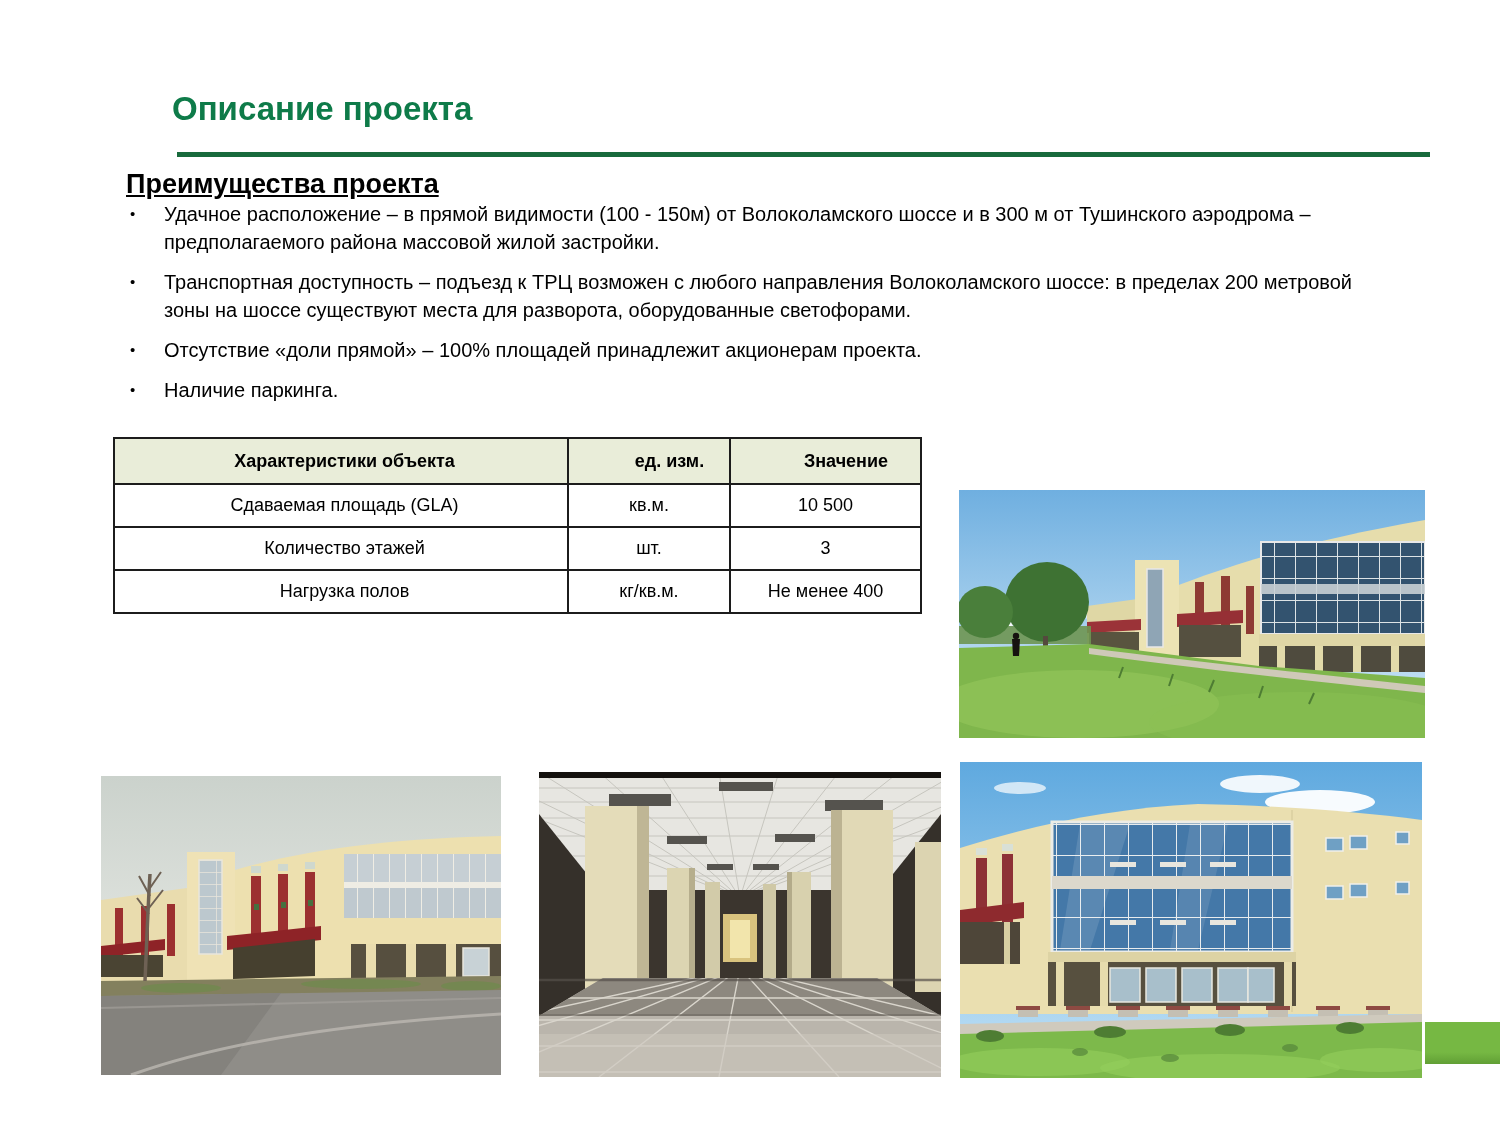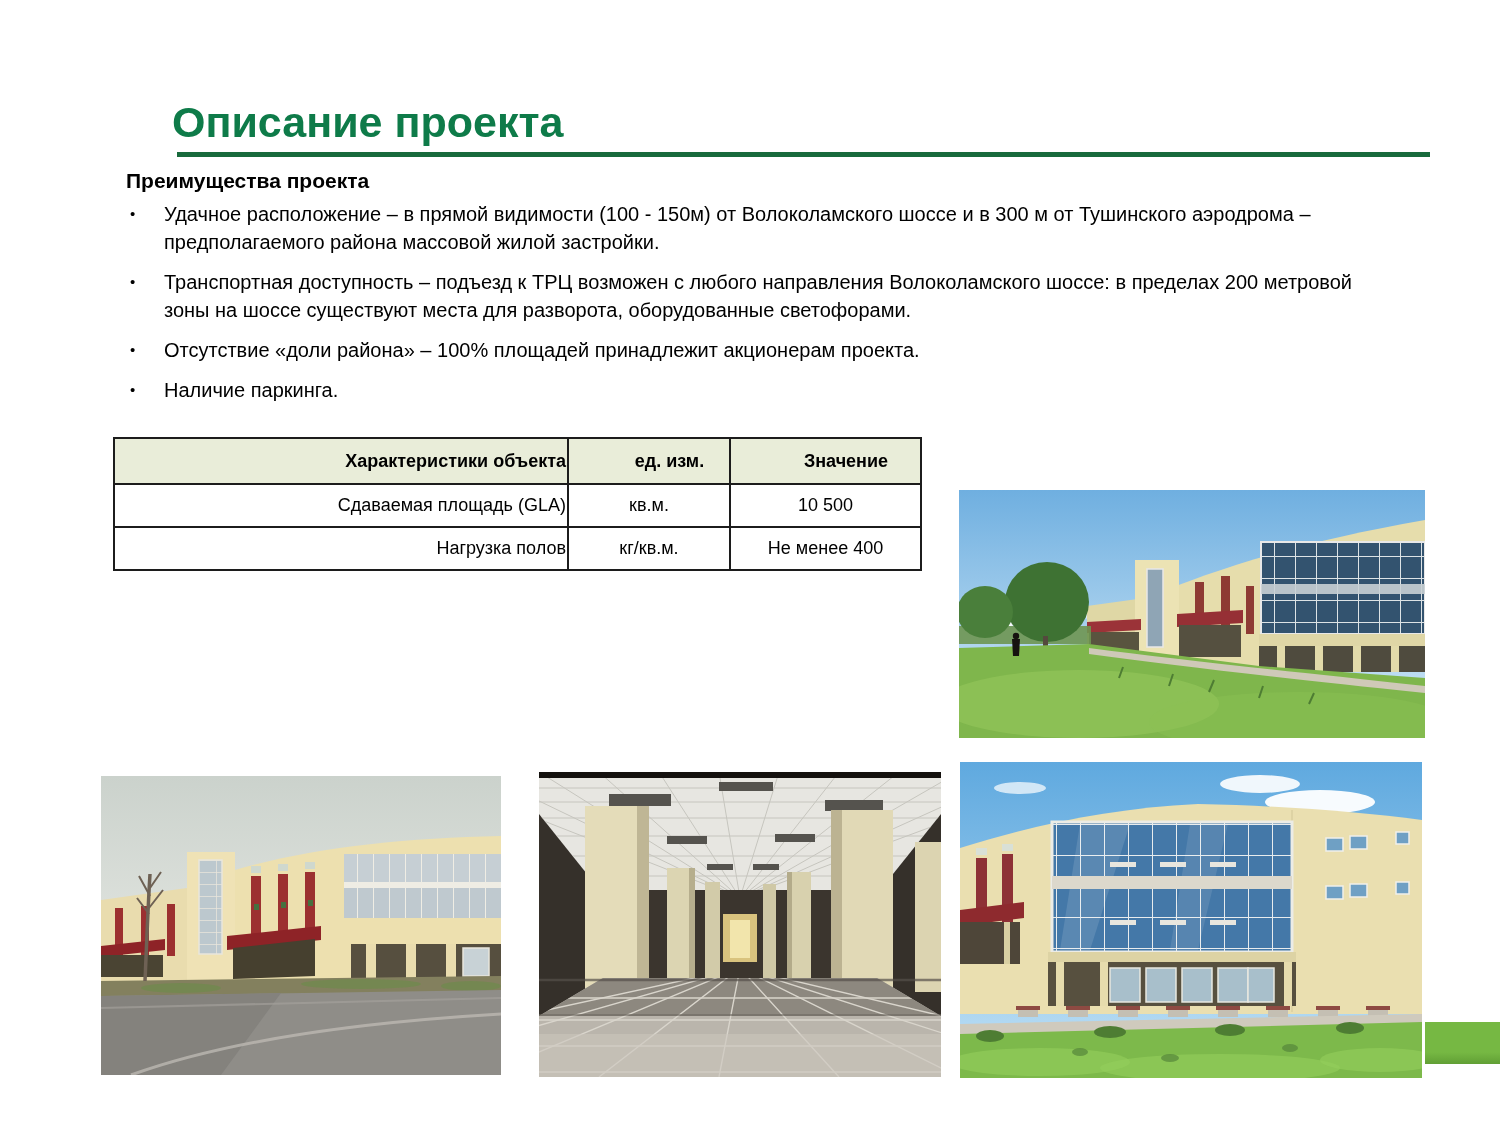--- a/index.html
+++ b/index.html
@@ -2,48 +2,48 @@
 <html style="--title-green: #0E7B49; --rule-green: #186A3C; --table-header-bg: #E9EDD9; --accent-green: #76B843;"><head>
 <meta charset="utf-8">
 <style>
   html,body{margin:0;padding:0;background:#ffffff;}
   .slide{
     position:relative;width:1500px;height:1125px;background:#ffffff;overflow:hidden;
     font-family:"Liberation Sans", sans-serif;color:#000;
   }
   .slide-title{
     position:absolute;left:172px;top:90px;
-    font-size:43px;font-weight:bold;color:var(--title-green,#0E7B49);margin-top:8px;
+    font-size:33px;font-weight:bold;color:var(--title-green,#0E7B49);
   }
   .title-rule{
     position:absolute;left:177px;top:152px;width:1253px;height:5px;
     background:var(--rule-green,#186A3C);
   }
   .section-heading{
-    position:absolute;left:126px;top:169px;font-size:21px;font-weight:bold;
+    position:absolute;left:126px;top:169px;font-size:27px;font-weight:bold;text-decoration:underline;
   }
   .bullets{position:absolute;left:126px;top:200px;width:1280px;}
   .bullet{display:flex;margin-bottom:12px;font-size:20px;line-height:28px;}
   .bullet .marker{flex:0 0 34px;font-size:15px;line-height:28px;padding-left:4px;}
   .bullet .text{flex:1;max-width:1190px;}
   .bullet b{font-weight:normal;}
 
   table.spec{
     position:absolute;left:113px;top:437px;width:807px;
     border-collapse:collapse;table-layout:fixed;
   }
   table.spec th,table.spec td{
     border:2px solid #1C1C1C;font-size:18px;vertical-align:middle;
     overflow:hidden;white-space:nowrap;
   }
   table.spec th{
     background:var(--table-header-bg,#E9EDD9);font-weight:bold;height:42px;text-align:center;padding-left:42px;
   }
   table.spec td{height:39px;text-align:center;}
-  table.spec th.c0,table.spec td.c0{text-align:right;padding-left:8px;}
+  table.spec th.c0,table.spec td.c0{text-align:center;padding-left:8px;}
 
   .photo{position:absolute;overflow:hidden;}
   .photo svg{display:block;width:100%;height:100%;}
   .photo-a{left:959px;top:490px;width:466px;height:248px;}
   .photo-b{left:101px;top:776px;width:400px;height:299px;}
   .photo-c{left:539px;top:772px;width:402px;height:305px;}
   .photo-d{left:960px;top:762px;width:462px;height:316px;}
 
   .accent-rect{
     position:absolute;left:1425px;top:1022px;width:75px;height:42px;
@@ -63,21 +63,21 @@
     <div class="bullet">
       <span class="marker">•</span>
       <span class="text"><b>Удачное расположение</b><span> – в прямой видимости (100 - 150м) от Волоколамского шоссе и в 300 м от Тушинского аэродрома – предполагаемого района массовой жилой застройки.</span></span>
     </div>
     <div class="bullet">
       <span class="marker">•</span>
       <span class="text"><b>Транспортная доступность</b><span> – подъезд к ТРЦ возможен с любого направления Волоколамского шоссе: в пределах 200 метровой зоны на шоссе существуют места для разворота, оборудованные светофорами.</span></span>
     </div>
     <div class="bullet">
       <span class="marker">•</span>
-      <span class="text"><b>Отсутствие «доли района»</b><span> – 100% площадей принадлежит акционерам проекта.</span></span>
+      <span class="text"><b>Отсутствие «доли прямой»</b><span> – 100% площадей принадлежит акционерам проекта.</span></span>
     </div>
     <div class="bullet">
       <span class="marker">•</span>
       <span class="text"><b>Наличие паркинга.</b><span></span></span>
     </div>
   </div>
 
   <table class="spec">
     <colgroup>
         <col style="width:454px">
@@ -89,20 +89,25 @@
         <th class="c0">Характеристики объекта</th>
         <th>ед. изм.</th>
         <th>Значение</th>
       </tr>
     </thead>
     <tbody>
       <tr>
         <td class="c0">Сдаваемая площадь (GLA)</td>
         <td>кв.м.</td>
         <td>10 500</td>
+      </tr>
+      <tr>
+        <td class="c0">Количество этажей</td>
+        <td>шт.</td>
+        <td>3</td>
       </tr>
       <tr>
         <td class="c0">Нагрузка полов</td>
         <td>кг/кв.м.</td>
         <td>Не менее 400</td>
       </tr>
     </tbody>
   </table>
 
   <div class="photo photo-a">

